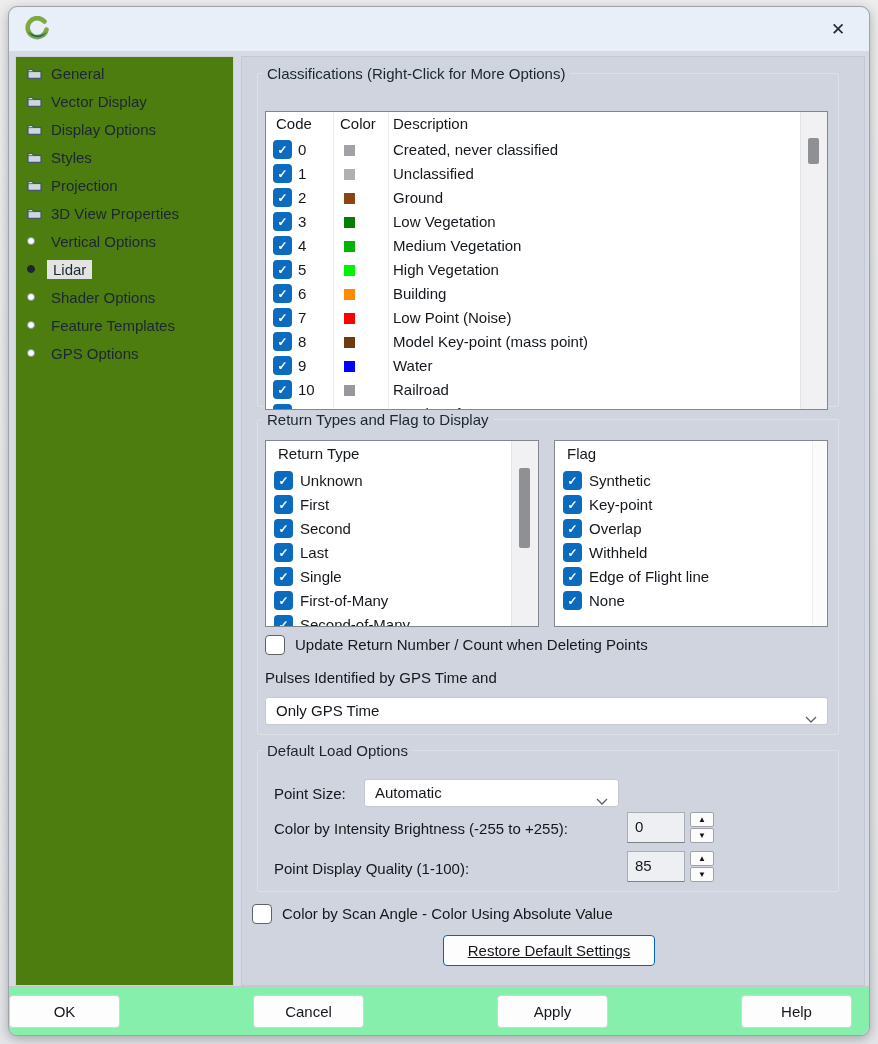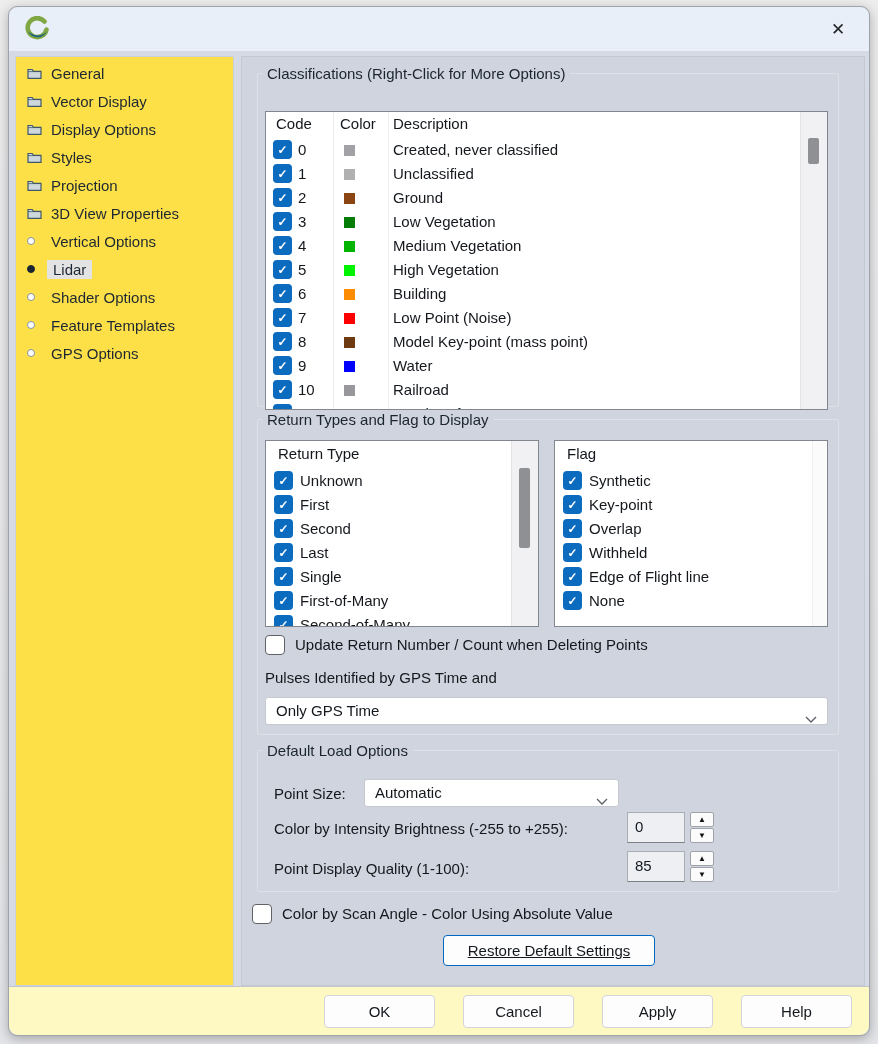--- a/index.html
+++ b/index.html
@@ -22,21 +22,21 @@
   }
   .app-icon{position:absolute;left:16px;top:9px;width:25px;height:25px;}
   .title-text{position:absolute;left:52px;top:0;line-height:44px;font-size:15.5px;color:#191d22;}
   .close-btn{
     position:absolute;right:16px;top:8px;width:30px;height:28px;
     display:flex;align-items:center;justify-content:center;
     font-size:17px;color:#24272b;cursor:default;
   }
   .sidebar{
     position:absolute;left:6px;top:49px;width:219px;height:930px;
-    background:#fde047;border:1px solid #cdd0d6;box-sizing:border-box;
+    background:#4d7c0f;border:1px solid #cdd0d6;box-sizing:border-box;
     padding-top:2px;overflow:hidden;
   }
   .side-item{height:28px;display:flex;align-items:center;padding-left:11px;}
   .s-icon{width:17px;display:flex;align-items:center;justify-content:flex-start;flex:0 0 17px;}
   .s-label{margin-left:7px;color:#1d2733;white-space:nowrap;}
   .s-label.selected{background:#e3e3e3;padding:1px 6px;margin-left:3px;}
   .dot{width:8px;height:8px;border-radius:50%;border:1.5px solid #8494a0;background:#fff;box-sizing:border-box;}
   .dot.filled{background:#1c2630;border-color:#1c2630;}
   .main{
     position:absolute;left:232px;top:49px;width:624px;height:930px;
@@ -102,22 +102,22 @@
     display:flex;align-items:center;justify-content:center;
     font-size:8px;color:#111;line-height:1;
   }
   .restore-btn{
     position:absolute;left:201px;top:878px;width:212px;height:31px;
     background:#fdfdfd;border:1px solid #0067c0;border-radius:4px;
     font-family:inherit;font-size:15px;color:#14181d;text-decoration:underline;
   }
   .footer{
     position:absolute;left:0;bottom:0;width:100%;height:49px;
-    background:#fef9c3;border-top:1px solid #c2c6cf;border-radius:0 0 9px 9px;
-    display:flex;align-items:center;justify-content:flex-end;gap:28px;padding-right:17px;box-sizing:border-box;
+    background:#86efac;border-top:1px solid #c2c6cf;border-radius:0 0 9px 9px;
+    display:flex;align-items:center;justify-content:space-between;gap:0;padding-right:17px;box-sizing:border-box;
   }
   .f-btn{
     width:111px;height:33px;background:#fdfdfe;border:1px solid #d2d4d9;border-radius:4px;
     font-family:inherit;font-size:15px;color:#14181d;
   }
 </style>
 </head>
 <body>
 
 <div class="window">

